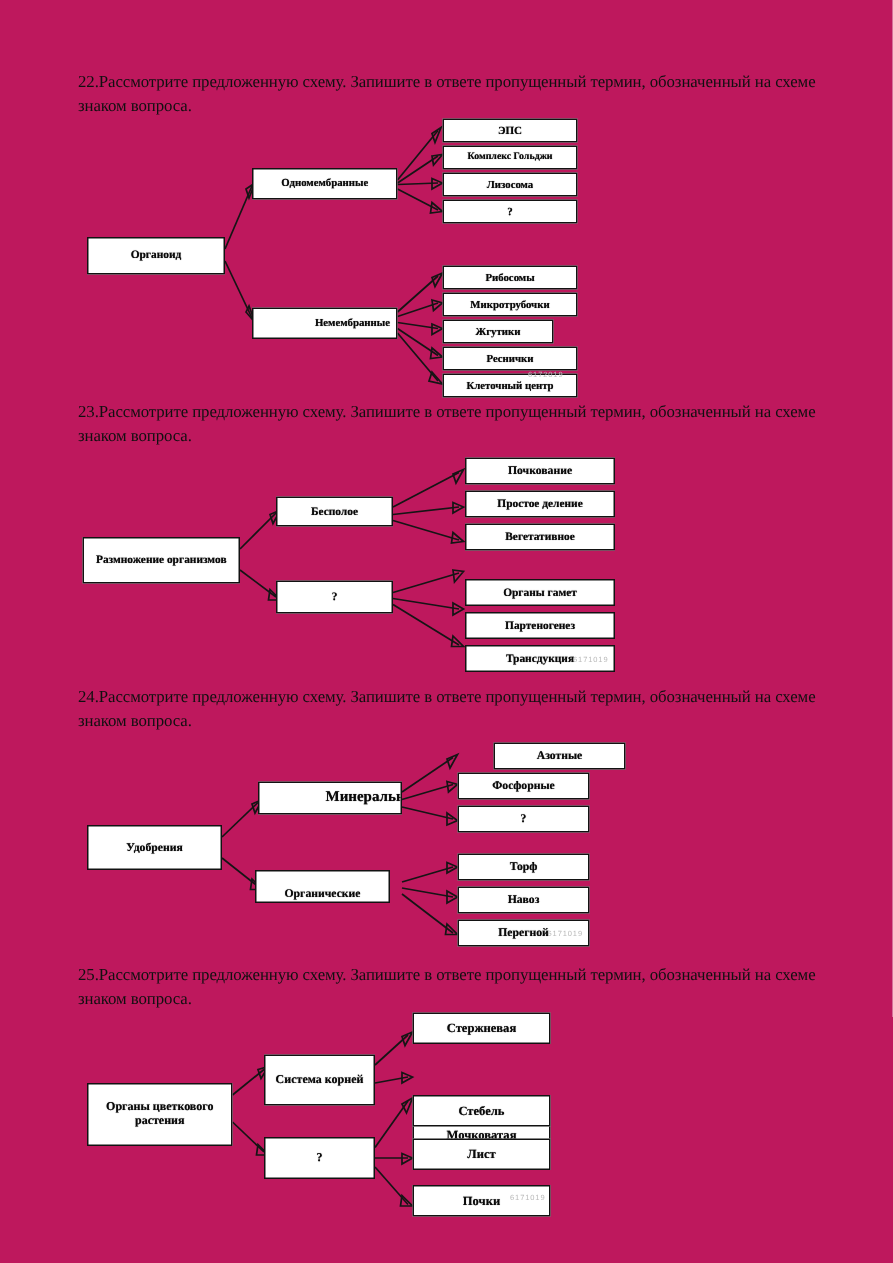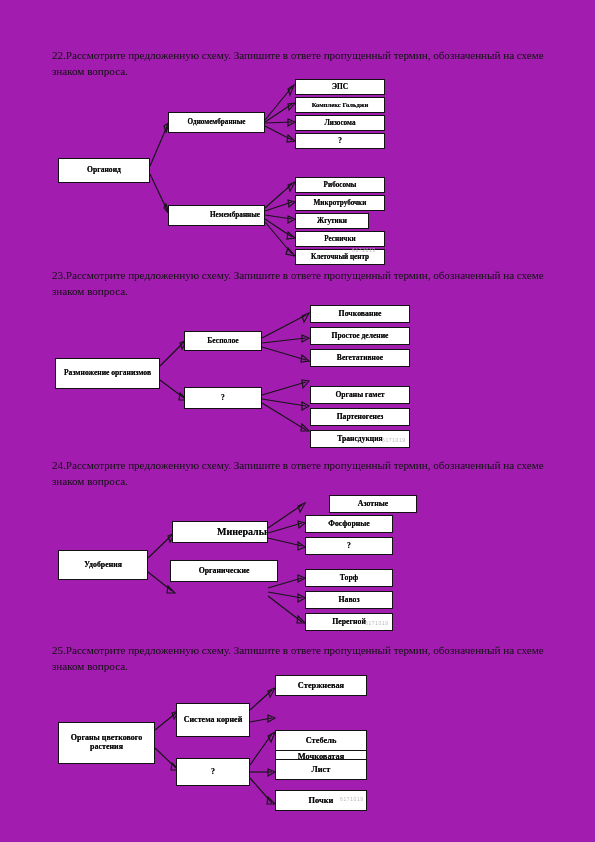--- a/index.html
+++ b/index.html
@@ -14,21 +14,21 @@
     font-family: "Liberation Serif", "DejaVu Serif", serif;
     color: #0c0c0c;
     overflow: hidden;
   }
 
   .page {
     position: absolute;
     left: 0; top: 0;
     width: 595px;
     height: 842px;
-    background: #a21caf;
+    background: #be185d;
   }
 
   
   .prompt {
     position: absolute;
     width: 504px;
     font-size: 11.2px;
     line-height: 15.5px;
     text-align: left;
     letter-spacing: -0.05px;
@@ -250,21 +250,21 @@
       <path d="M298,616 L305,623 L297,623 Z" fill="#151515" stroke="none"></path>
     </svg>
 
     <div class="node blur" style="left:58px; top:550px; width:90px; height:30px; font-size:7.8px;">
       <span class="lbl">Удобрения</span>
     </div>
 
     <div class="node blur" style="left:172px; top:521px; width:96px; height:22px; font-size:10px;padding-left:44px;">
       <span class="lbl">Минеральные</span>
     </div>
-    <div class="node blur" style="left:170px; top:560px; width:108px; height:22px; font-size:7.8px;">
+    <div class="node blur" style="left:170px; top:580px; width:90px; height:22px; font-size:7.8px;align-items:flex-end;">
       <span class="lbl">Органические</span>
     </div>
 
     <div class="node blur" style="left:305px; top:495px; width:88px; height:18px; font-size:7.8px;margin-left:24px;">
       <span class="lbl">Азотные</span>
     </div>
     <div class="node blur" style="left:305px; top:515px; width:88px; height:18px; font-size:7.8px;">
       <span class="lbl">Фосфорные</span>
     </div>
     <div class="node blur" style="left:305px; top:537px; width:88px; height:18px; font-size:7.8px;">

